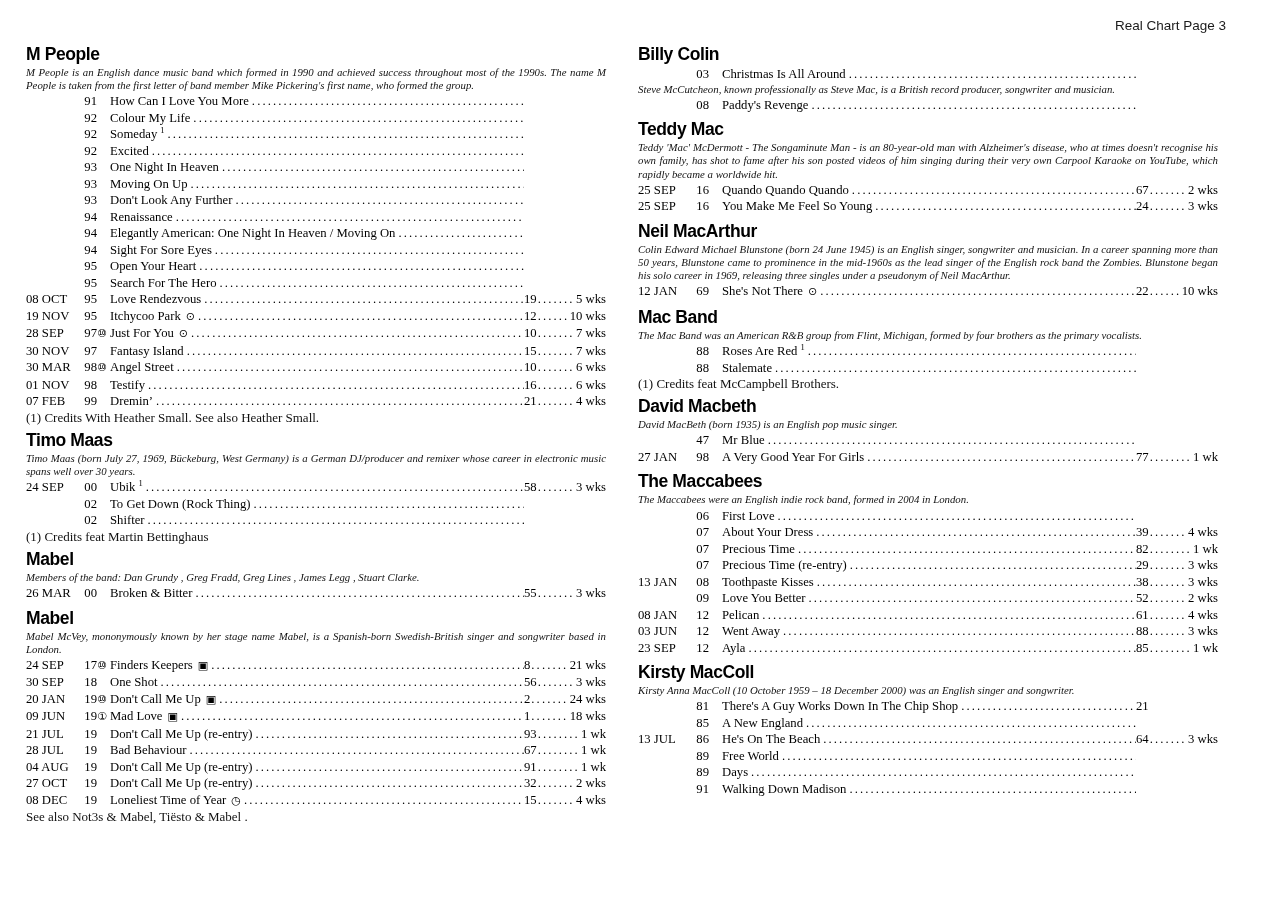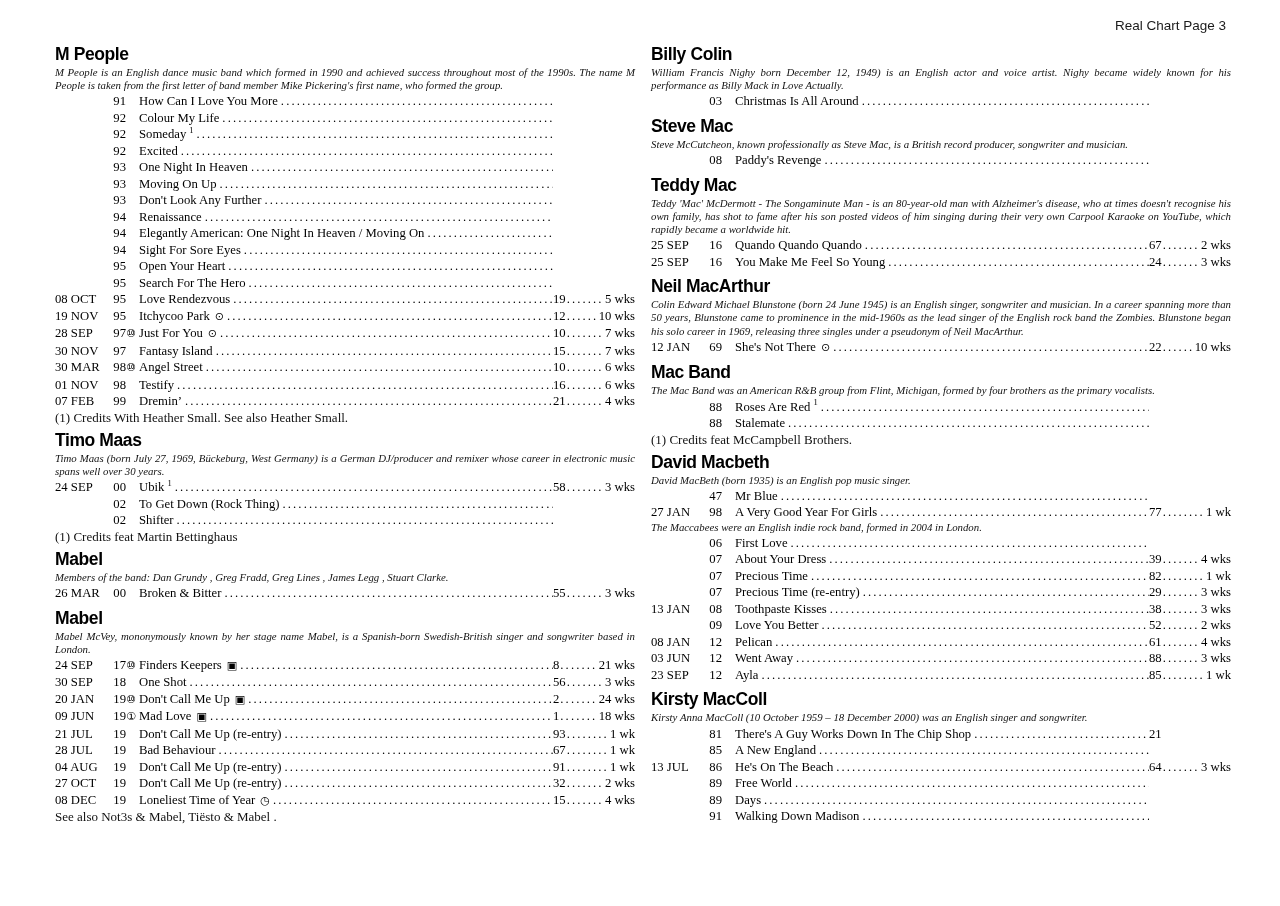--- a/index.html
+++ b/index.html
@@ -1,29 +1,29 @@
 <!DOCTYPE html>
 <html><head>
 <meta charset="utf-8">
 <style>
   html, body { margin: 0; padding: 0; background: #fff; }
   body {
     width: 1280px; height: 906px; overflow: hidden;
     color: #000;
     font-family: "Liberation Serif", serif;
   }
-  .page { padding: 16px 52px 0 55px; }
+  .page { padding: 16px 52px 0 26px; }
   .pagehdr {
     text-align: right;
     font-family: "Liberation Sans", sans-serif;
     font-size: 13.5px;
     color: #1a1a1a;
     margin: 2px 2px 12px 0;
   }
-  .cols { display: flex; gap: 16px; }
+  .cols { display: flex; gap: 32px; }
   .col { width: 580px; flex: none; }
 
   .h {
     font-family: "Liberation Sans", sans-serif;
     font-weight: bold;
     font-size: 17.5px;
     letter-spacing: -0.4px;
     margin: 7px 0 2px 0;
     line-height: 19px;
   }
@@ -424,32 +424,30 @@
               <span class="mid"></span>
               <span class="wks">4 wks</span>
             </span>
           </div>
           <p class="note">See also Not3s &amp; Mabel, Tiësto &amp; Mabel .</p>
         </section>
       </div>
     <div class="col">
         <section>
           <h2 class="h">Billy Colin</h2>
-          <p class="bio">William Francis Nighy born December 12, 1949) is an English actor and voice artist. Nighy became widely known for his performance as Billy Mack in Love Actually.</p>
           <div class="row">
             <span class="d"></span>
             <span class="y">03</span>
             <span class="ys sym"></span>
             <span class="t"><span>Christmas Is All Around</span></span>
             <span class="lead"></span>
             <span class="tail"></span>
           </div>
         </section>
         <section>
-          <h2 class="h">Steve Mac</h2>
           <p class="bio">Steve McCutcheon, known professionally as Steve Mac, is a British record producer, songwriter and musician.</p>
           <div class="row">
             <span class="d"></span>
             <span class="y">08</span>
             <span class="ys sym"></span>
             <span class="t"><span>Paddy's Revenge</span></span>
             <span class="lead"></span>
             <span class="tail"></span>
           </div>
         </section>
@@ -536,20 +534,21 @@
             <span class="t"><span>A Very Good Year For Girls</span></span>
             <span class="lead"></span>
             <span class="tail">
               <span class="peak">77</span>
               <span class="mid"></span>
               <span class="wks">1 wk</span>
             </span>
           </div>
         </section>
         <section>
+          <h2 class="h">The Maccabees</h2>
           <p class="bio">The Maccabees were an English indie rock band, formed in 2004 in London.</p>
           <div class="row">
             <span class="d"></span>
             <span class="y">06</span>
             <span class="ys sym"></span>
             <span class="t"><span>First Love</span></span>
             <span class="lead"></span>
             <span class="tail"></span>
           </div>
           <div class="row">

